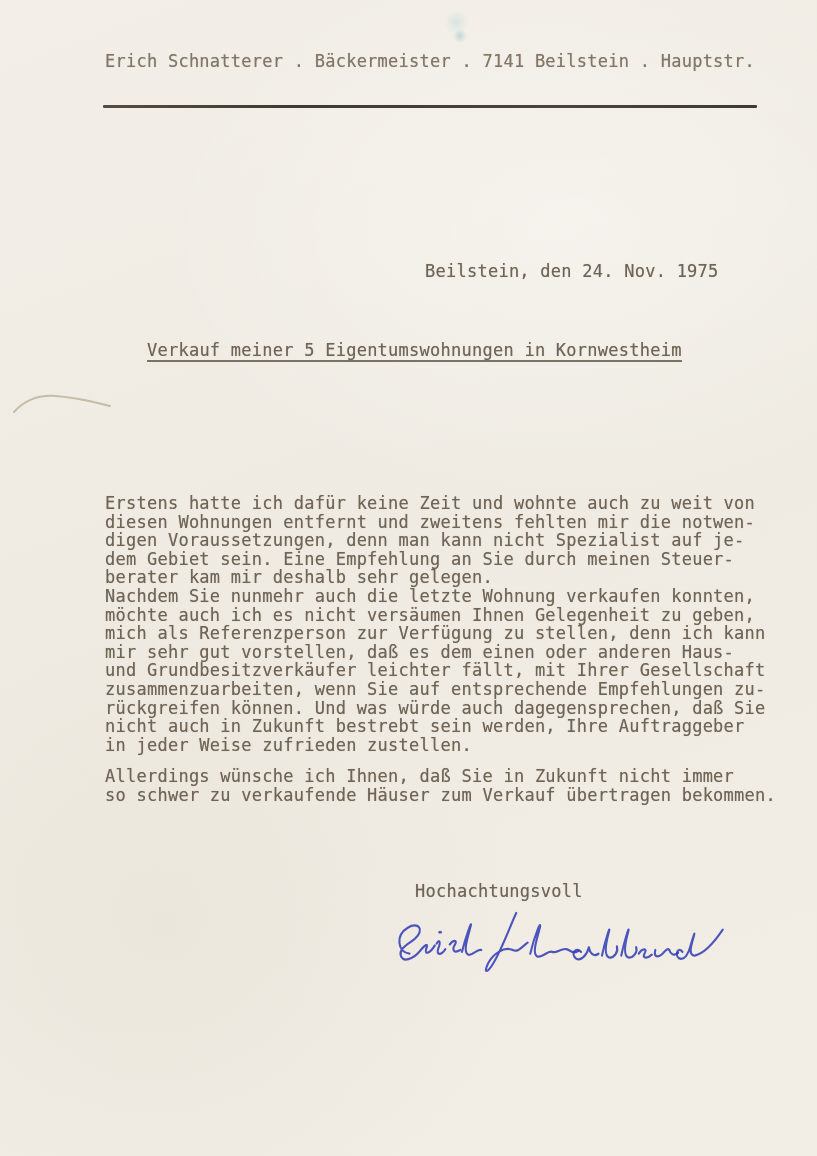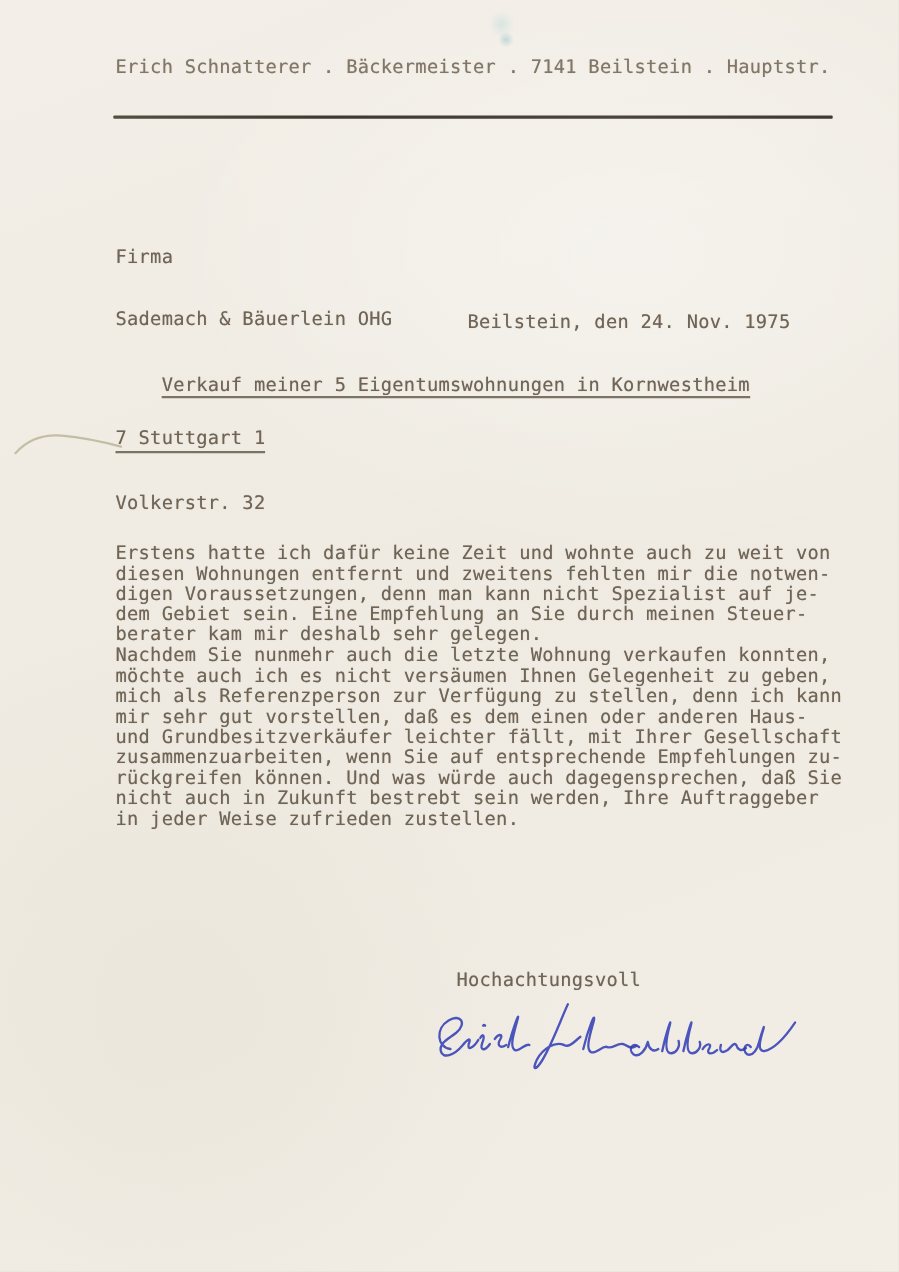--- a/index.html
+++ b/index.html
@@ -24,21 +24,21 @@
     text-shadow:0 0 0.7px rgba(111,100,85,0.55);
   }
   .abs{position:absolute;}
   .letterhead{top:52px;left:105px;color:#827767;}
   .rule{top:105px;left:103px;width:654px;height:3px;
     background:linear-gradient(90deg,#544d41,#3f3a31 30%,#4b443a 70%,#3f3a31);
     border-radius:1px;}
   .recipient{top:188px;left:105px;}
   .recipient .gap{height:16px;}
   .u{border-bottom:2px solid rgba(94,84,70,0.8);padding-bottom:1px;display:inline-block;}
-  .dateline{top:284px;left:425px;}
+  .dateline{top:262px;left:425px;}
   .subject{top:322px;left:105px;}
   .salutation{top:381px;left:105px;}
   .para{left:105px;}
   .p1{top:411px;}
   .p2{top:494px;}
   .p3{top:587px;}
   .p4{top:767px;}
   .p5{top:815px;}
   .closing{top:882px;left:415px;}
   .signature-svg{top:900px;left:385px;width:350px;height:100px;}
@@ -59,27 +59,20 @@
   <div class="abs smudge"></div>
 
   <svg class="abs pencil-svg" viewBox="0 0 110 40">
     <path class="pencil-stroke" d="M6,30 Q22,12 48,14 Q72,16 102,24"></path>
   </svg>
 
   <div class="abs mono letterhead">Erich Schnatterer . Bäckermeister . 7141 Beilstein . Hauptstr.</div>
 
   <div class="abs rule"></div>
 
-  <div class="abs mono recipient">
-    <div>Firma</div>
-    <div>Sademach &amp; Bäuerlein OHG</div>
-    <div class="gap"></div>
-    <div><span class="u">7 Stuttgart 1</span></div>
-    <div>Volkerstr. 32</div>
-  </div>
 
   <div class="abs mono dateline">Beilstein, den 24. Nov. 1975</div>
 
   <div class="abs mono subject">
     <span class="u">Verkauf meiner 5 Eigentumswohnungen in Kornwestheim</span>
   </div>
 
 
   <div class="abs mono para p2">Erstens hatte ich dafür keine Zeit und wohnte auch zu weit von
 diesen Wohnungen entfernt und zweitens fehlten mir die notwen-
@@ -88,20 +81,22 @@
 berater kam mir deshalb sehr gelegen.</div>
   <div class="abs mono para p3">Nachdem Sie nunmehr auch die letzte Wohnung verkaufen konnten,
 möchte auch ich es nicht versäumen Ihnen Gelegenheit zu geben,
 mich als Referenzperson zur Verfügung zu stellen, denn ich kann
 mir sehr gut vorstellen, daß es dem einen oder anderen Haus-
 und Grundbesitzverkäufer leichter fällt, mit Ihrer Gesellschaft
 zusammenzuarbeiten, wenn Sie auf entsprechende Empfehlungen zu-
 rückgreifen können. Und was würde auch dagegensprechen, daß Sie
 nicht auch in Zukunft bestrebt sein werden, Ihre Auftraggeber
 in jeder Weise zufrieden zustellen.</div>
+  <div class="abs mono para p4">Allerdings wünsche ich Ihnen, daß Sie in Zukunft nicht immer
+so schwer zu verkaufende Häuser zum Verkauf übertragen bekommen.</div>
 
   <div class="abs mono closing">Hochachtungsvoll</div>
 
   <svg class="abs signature-svg" viewBox="0 0 400 108" preserveAspectRatio="none" role="img" aria-label="Erich Schnatterer">
 
     <path class="sig-stroke" d="M28,58 C14,56 12,38 26,30 C38,23 46,32 34,42 C26,48 16,52 18,60 C20,68 32,64 40,55 C46,48 50,46 47,53 C45,60 52,57 57,49"></path>
     <path class="sig-stroke" d="M59,47 C62,42 64,45 61,52 C58,60 64,60 69,53"></path>
     <path class="sig-stroke" d="M62,35 C62.6,34.4 63.4,34.4 64,35"></path>
     <path class="sig-stroke" d="M74,48 C78,43 83,43 80,48 C76,54 79,58 86,54"></path>
     <path class="sig-stroke" d="M88,56 C92,40 100,20 98,28 C94,42 89,56 95,59 C99,61 106,52 110,54"></path>

